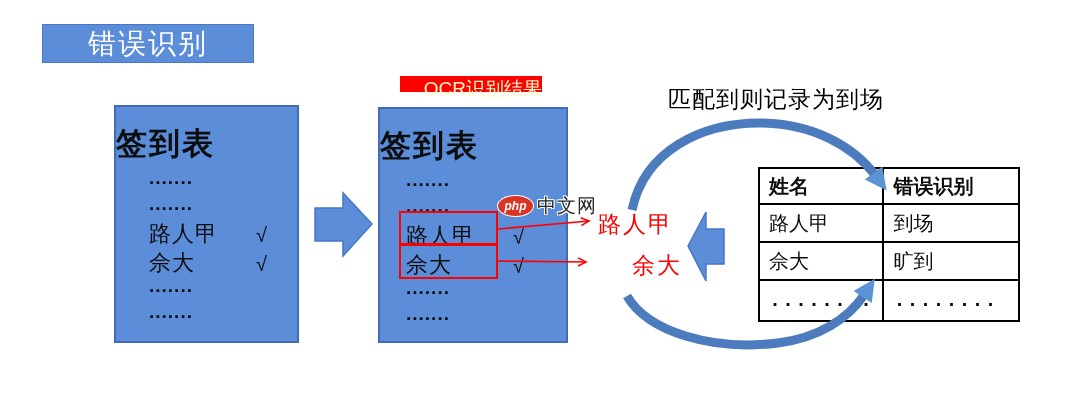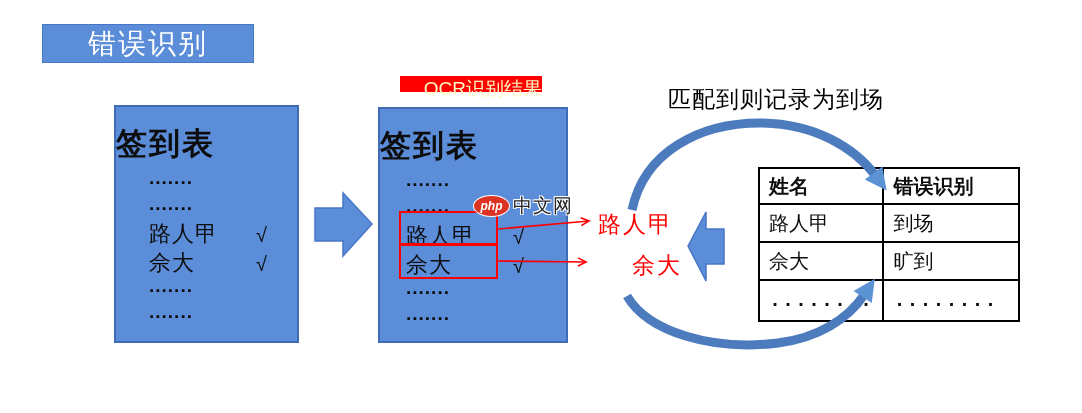--- a/index.html
+++ b/index.html
@@ -44,21 +44,21 @@
   table.att{position:absolute;left:758px;top:167px;width:262px;border-collapse:collapse;z-index:1;background:#fff;font-family:Liberation Mono, monospace;}
   table.att th,table.att td{border:2px solid #000;font-size:20px;color:#0d0d0d;
     padding:0 0 0 9px;text-align:left;vertical-align:middle;white-space:nowrap;}
   table.att th{font-weight:bold;}
   .c1{width:125px;} .c2{width:137px;}
   .r-h{height:36px;} .r-1{height:38px;} .r-2{height:38px;} .r-3{height:41px;}
   .cell-dots{font-size:18px;font-weight:bold;letter-spacing:1px;}
 
   svg.overlay{position:absolute;left:0;top:0;z-index:5;pointer-events:none;}
 
-  .wm{position:absolute;left:474px;top:193px;z-index:7;display:flex;align-items:center;gap:4px;}
+  .wm{position:absolute;left:498px;top:193px;z-index:7;display:flex;align-items:center;gap:4px;}
   .wm-logo{width:35px;height:20px;background:var(--php-red);border-radius:50%;
     color:#fff;font-size:12px;font-weight:bold;font-style:italic;text-align:center;line-height:20px;
     box-shadow:0 0 0 1px #fff;}
   .wm-site{font-size:19px;font-weight:normal;color:#262626;letter-spacing:1px;
     text-shadow:-1px -1px 0 #fff,1px -1px 0 #fff,-1px 1px 0 #fff,1px 1px 0 #fff;}
 </style>
 </head>
 <body>
 
 <div class="canvas">

